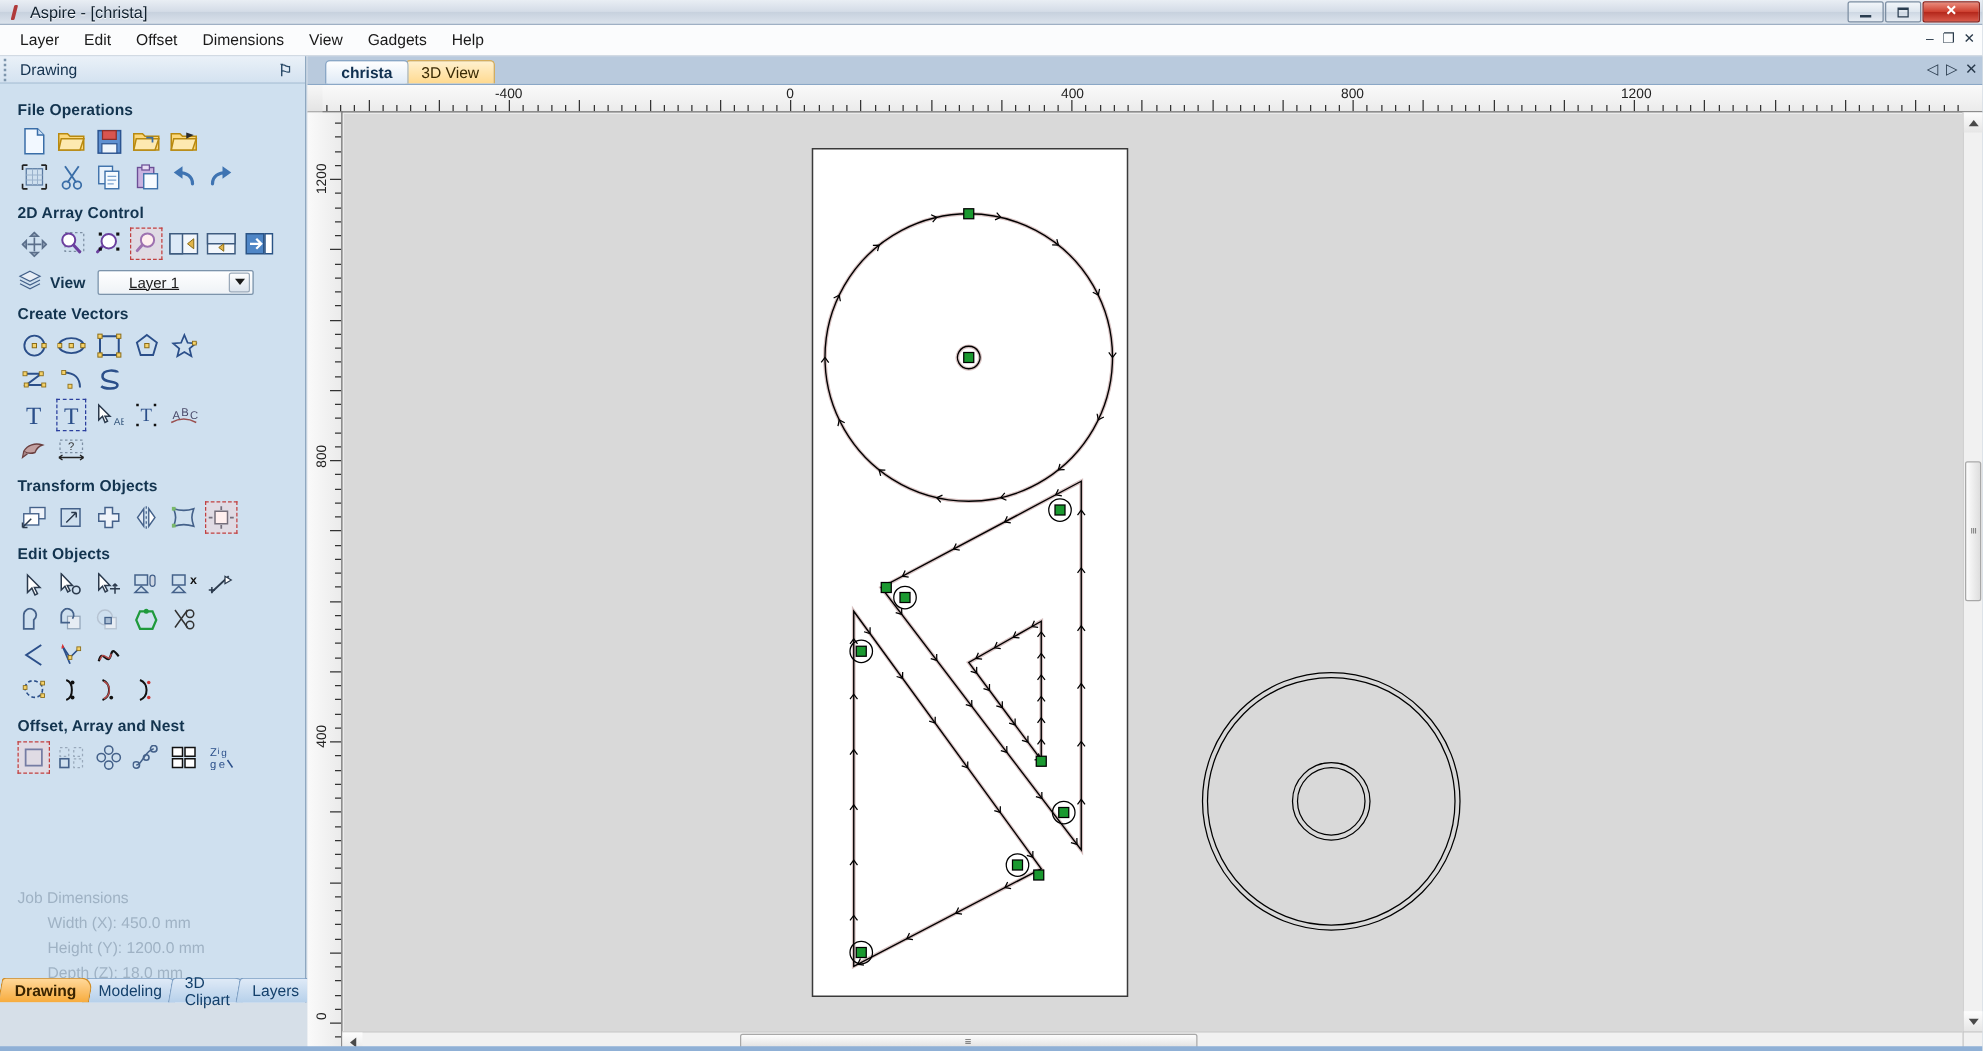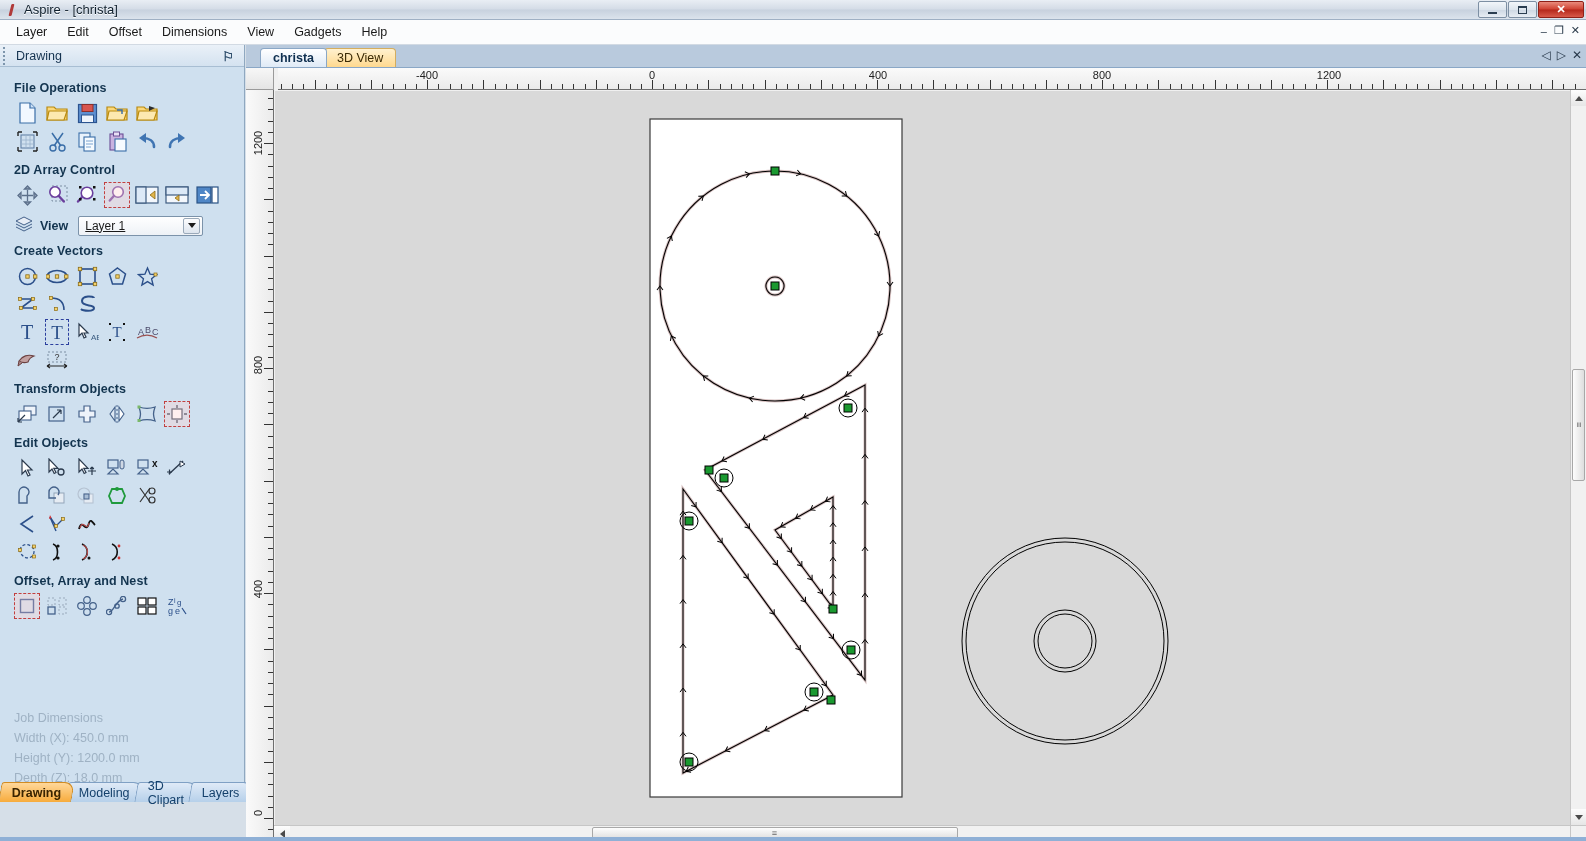--- a/index.html
+++ b/index.html
@@ -97,33 +97,33 @@
   .ibtn svg { display:block; }
 
   
   .layerrow { display:flex; align-items:center; margin: 6px 0 0 14px; }
   .layer-label { font-weight:bold; font-size:12.5px; color:#13344f; margin-left:6px; }
   .layer-select {
     margin-left: 10px; width: 125px; height: 20px;
     border: 1px solid #7c93aa; background: linear-gradient(to bottom,#ffffff,#eef2f6);
     display:flex; align-items:center; position:relative; border-radius:2px;
   }
-  .layer-select span { font-size:12px; color:#1a1a1a; margin-left:6px;text-decoration:underline; }
+  .layer-select span { font-size:12px; color:#1a1a1a; margin-left:24px;text-decoration:underline; }
   .layer-arrow {
     position:absolute; right:2px; top:1px; width:17px; height:16px;
     background: linear-gradient(to bottom,#fdfdfe,#dde5ee);
     border:1px solid #9aa9b9; border-radius:2px;
     display:flex; align-items:center; justify-content:center;
   }
   .caret { width:0;height:0;border-left:4px solid transparent;border-right:4px solid transparent;border-top:5px solid #1b1b1b;}
 
   
   .jobdims { position:absolute; left:0; bottom: 14px; width: 100%; padding-left: 14px; }
   .jd-title { font-size: 12.5px; color: #9fb2c4; margin-bottom: 3px; }
-  .jd-row { font-size: 12.5px; color: #9fb2c4; margin-left: 0; line-height: 20px; }
+  .jd-row { font-size: 12.5px; color: #9fb2c4; margin-left: 24px; line-height: 20px; }
 
   
   .btabs { position:absolute; left:0; bottom:0; width:245px; height:22px; display:flex; align-items:flex-end; }
   .btab {
     height: 20px; padding: 0 11px 0 11px; font-size:12.5px;
     display:flex; align-items:center; color:#14406b;
     background: linear-gradient(to bottom,#dfeaf7,#b6d0ea);
     border:1px solid #7fa0c4; border-bottom:none;
     border-radius: 3px 10px 0 0; margin-right:-6px;
     transform: skewX(-10deg);
@@ -163,21 +163,21 @@
   .canvasframe {
     position:absolute; left:0; top:22px; right:0; bottom:0;
     background: #f0f0f0; border-top:1px solid #8aa7c6;
   }
   
   .ruler-corner {
     position:absolute; left:0; top:0; width:28px; height:22px;
     background: linear-gradient(to bottom,#f7f7f7,#e4e4e4); border-right:1px solid #9a9a9a; border-bottom:1px solid #9a9a9a;
   }
   .hruler {
-    position:absolute; left:32px; top:0; right:0; height:22px;
+    position:absolute; left:12px; top:0; right:0; height:22px;
     background: linear-gradient(to bottom,#fafafa,#ebebeb);
     border-bottom:1px solid #6e6e6e; overflow:hidden;
   }
   .vruler {
     position:absolute; left:0; top:22px; width:28px; bottom:0;
     background: linear-gradient(to right,#fafafa,#ebebeb);
     border-right:1px solid #6e6e6e; overflow:hidden;
   }
   .hruler .tick { position:absolute; bottom:0; width:1px; background:#333; }
   .hruler .tick.minor { height:5px; }

